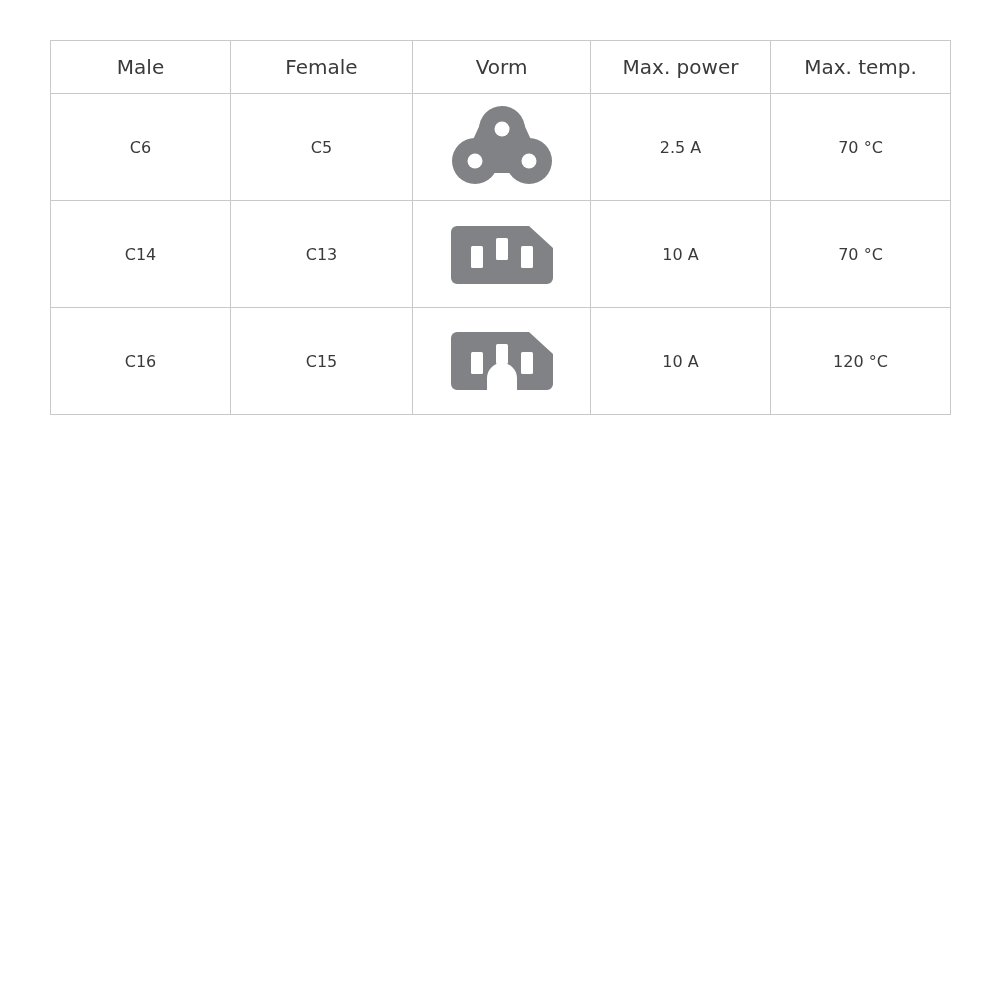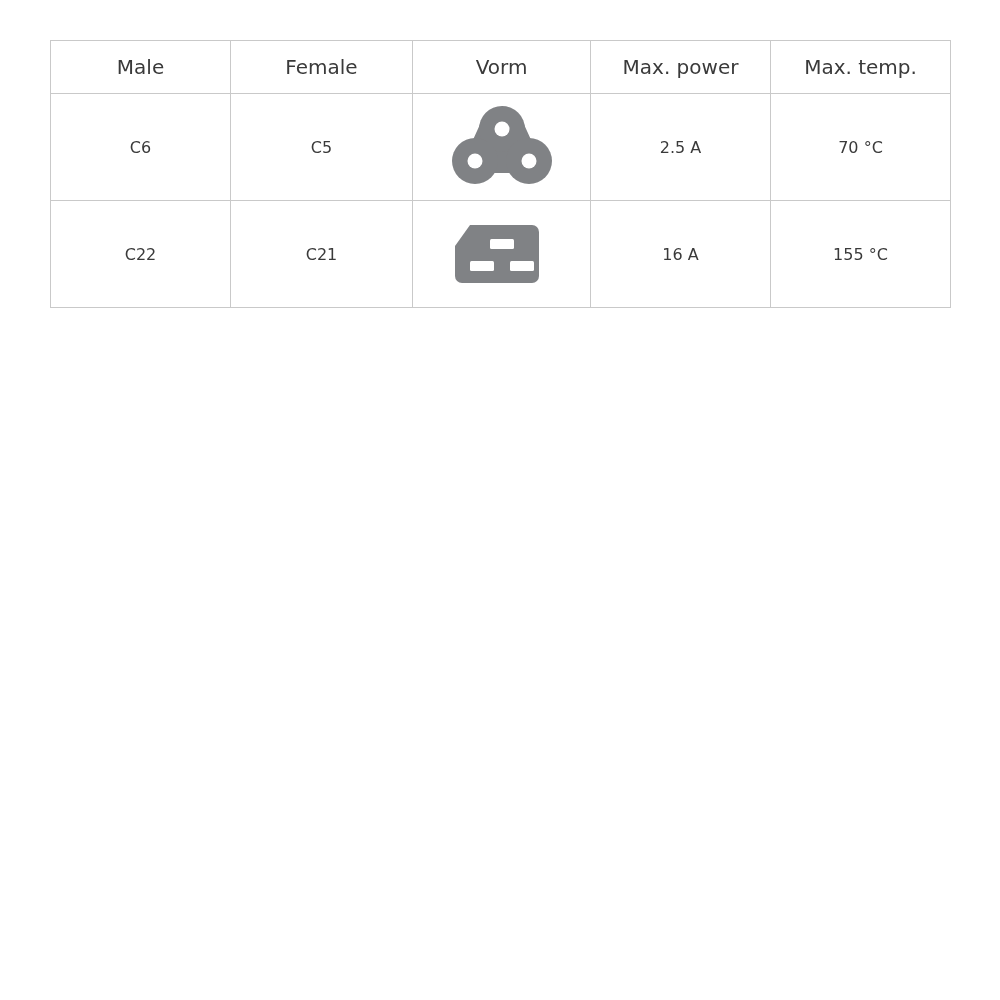--- a/index.html
+++ b/index.html
@@ -98,37 +98,53 @@
               <circle class="hole" cx="33" cy="58" r="7.5"></circle>
               <circle class="hole" cx="87" cy="58" r="7.5"></circle>
             </svg>
           </div>
         </td>
         <td>2.5 A</td>
         <td>70 °C</td>
       </tr>
 
 
-
-
-
       <tr>
-        <td>C22</td>
-        <td>C21</td>
+        <td>C14</td>
+        <td>C13</td>
         <td class="shape-cell">
           <div class="shape-wrap">
-            <svg width="112" height="70" viewBox="0 0 112 70" aria-hidden="true">
-              <path class="body" d="M24 6 h62 a7 7 0 0 1 7 7 v44 a7 7 0 0 1 -7 7 h-70 a7 7 0 0 1 -7 -7 v-30 Z"></path>
-              <rect class="hole" x="44" y="20" width="24" height="10" rx="1.5"></rect>
-              <rect class="hole" x="24" y="42" width="24" height="10" rx="1.5"></rect>
-              <rect class="hole" x="64" y="42" width="24" height="10" rx="1.5"></rect>
+            <svg width="118" height="72" viewBox="0 0 118 72" aria-hidden="true">
+              <path class="body" d="M8 8 h78 l24 22 v30 a6 6 0 0 1 -6 6 h-90 a6 6 0 0 1 -6 -6 v-46 a6 6 0 0 1 6 -6 Z"></path>
+              <rect class="hole" x="28" y="28" width="12" height="22" rx="1.5"></rect>
+              <rect class="hole" x="53" y="20" width="12" height="22" rx="1.5"></rect>
+              <rect class="hole" x="78" y="28" width="12" height="22" rx="1.5"></rect>
             </svg>
           </div>
         </td>
-        <td>16 A</td>
-        <td>155 °C</td>
+        <td>10 A</td>
+        <td>70 °C</td>
       </tr>
+
+      <tr>
+        <td>C16</td>
+        <td>C15</td>
+        <td class="shape-cell">
+          <div class="shape-wrap">
+            <svg width="118" height="74" viewBox="0 0 118 74" aria-hidden="true">
+              <path class="body" d="M8 8 h78 l24 22 v30 a6 6 0 0 1 -6 6 h-30 v-12 a15 15 0 0 0 -30 0 v12 h-30 a6 6 0 0 1 -6 -6 v-46 a6 6 0 0 1 6 -6 Z"></path>
+              <rect class="hole" x="28" y="28" width="12" height="22" rx="1.5"></rect>
+              <rect class="hole" x="53" y="20" width="12" height="20" rx="1.5"></rect>
+              <rect class="hole" x="78" y="28" width="12" height="22" rx="1.5"></rect>
+            </svg>
+          </div>
+        </td>
+        <td>10 A</td>
+        <td>120 °C</td>
+      </tr>
+
+
 
 
 
     </tbody>
   </table>
 </div>
 
 </body></html>

